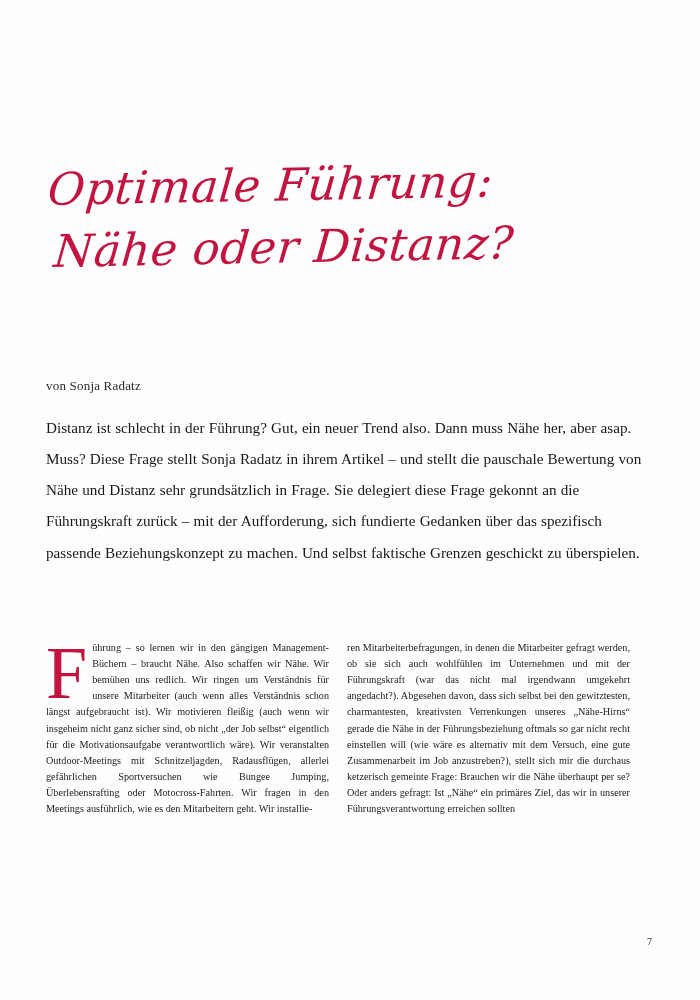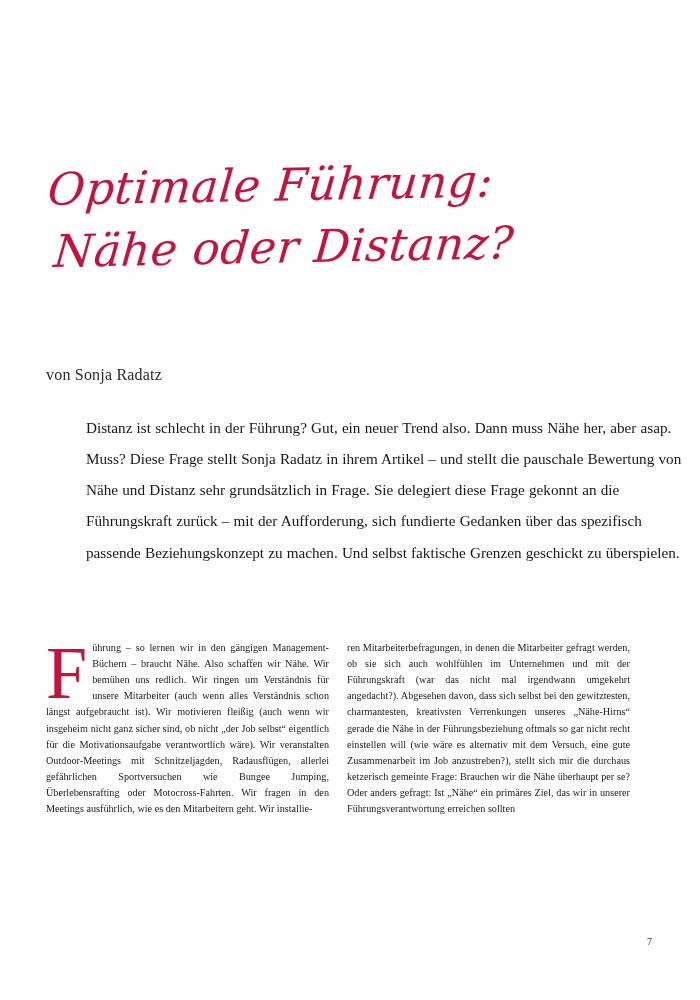--- a/index.html
+++ b/index.html
@@ -45,38 +45,37 @@
   }
   .title-line.second {
     margin-left: 6px;
     margin-top: -2px;
   }
 
   
   .byline {
     position: absolute;
     left: 46px;
-    top: 366px;
-    font-size: 16px;
+    top: 378px;
+    font-size: 13px;
     color: #2a2a2a;
     letter-spacing: 0.2px;
   }
 
   
   .lead {
     position: absolute;
     left: 46px;
     top: 412px;
     width: 600px;
     font-size: 15.2px;
     line-height: 2.05;
     color: #17171a;
     text-align: left;
     word-spacing: 0.4px;
-    margin-left: 40px;
   }
 
   
   .body-cols {
     position: absolute;
     left: 46px;
     top: 640px;
     width: 604px;
     height: 250px;
     display: flex;

